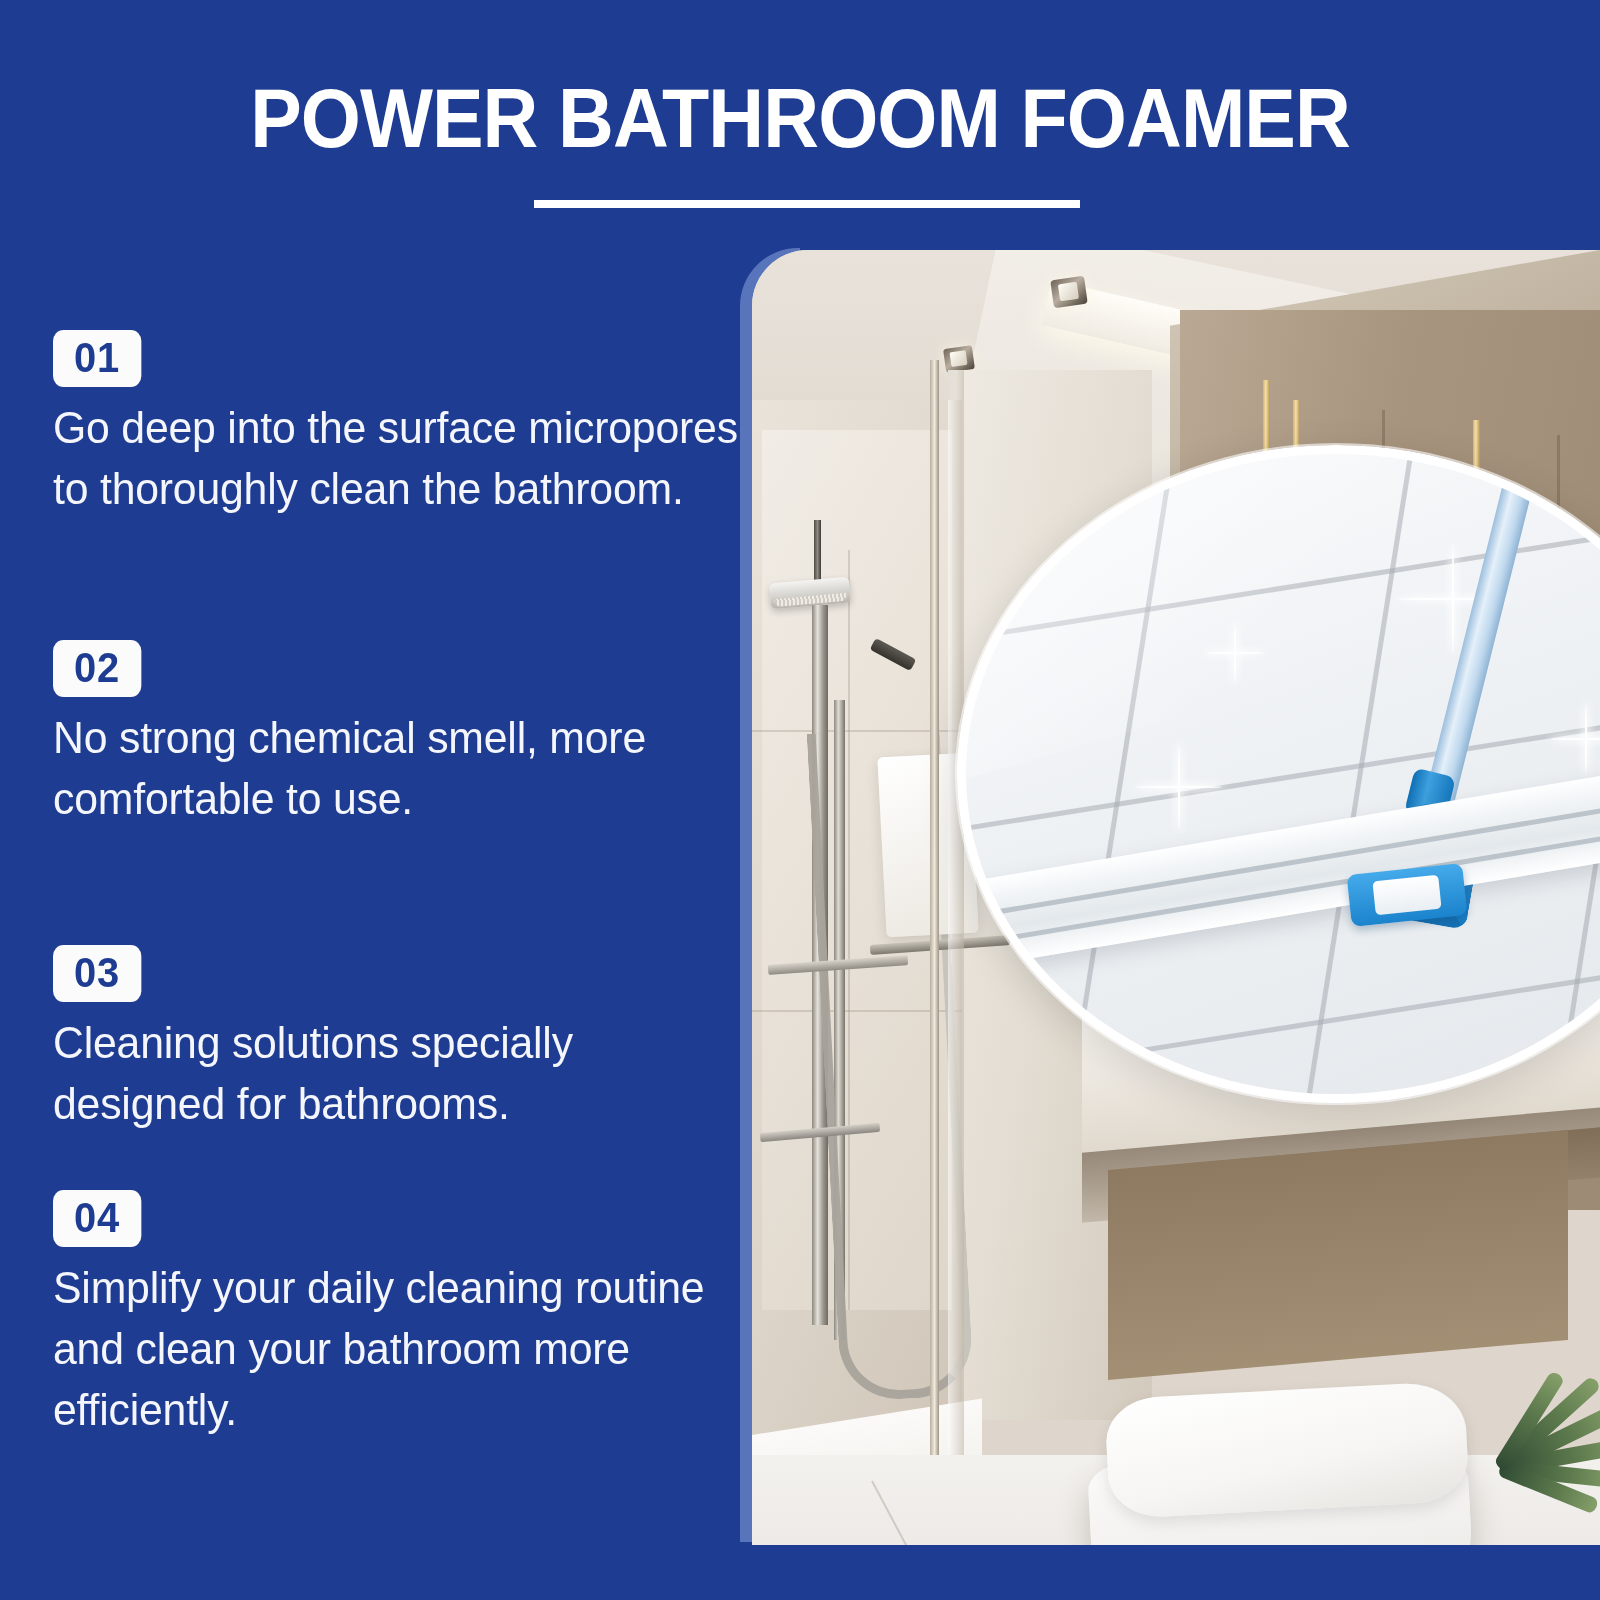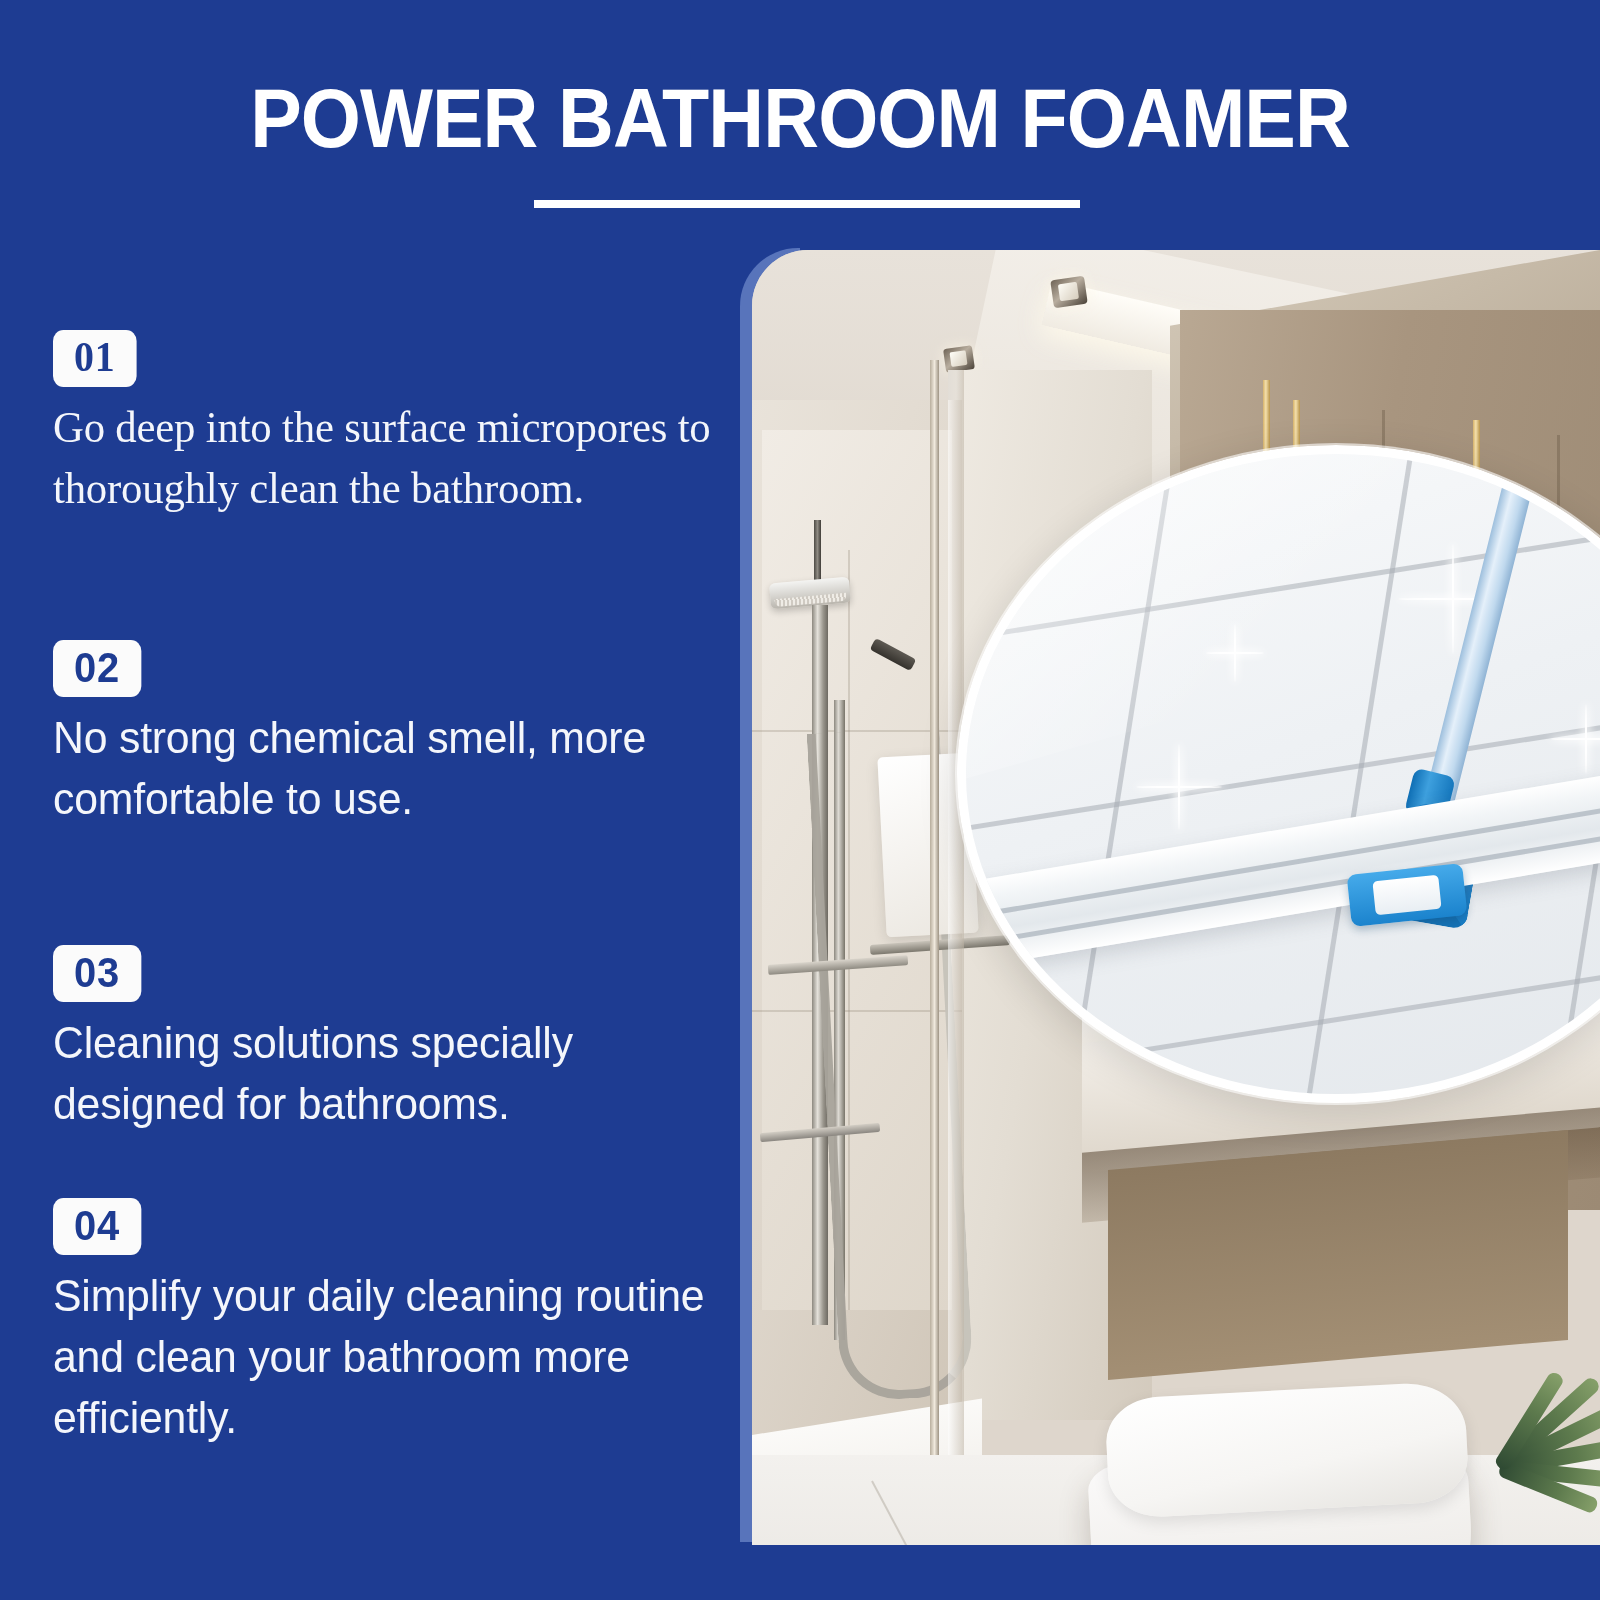--- a/index.html
+++ b/index.html
@@ -27,24 +27,24 @@
     white-space:nowrap;
   }
   .title-rule{
     position:absolute;left:534px;top:200px;
     width:546px;height:8px;background:#ffffff;
   }
 
   
   .features{position:absolute;left:53px;top:330px;width:690px;}
   .feature{position:absolute;left:0;width:690px;}
-  .f1{top:0px;font-family:Liberation Serif, serif;}
+  .f1{top:0px;}
   .f2{top:310px;}
   .f3{top:615px;}
-  .f4{top:860px;margin-top:8px;}
+  .f4{top:860px;}
 
   .badge{
     display:inline-block;
     background:#fbfbfb;
     color:#1e3c92;
     font-size:42px;
     font-weight:bold;
     border-radius:11px;
     padding:4px 22px 6px 22px;
     line-height:1.12;

